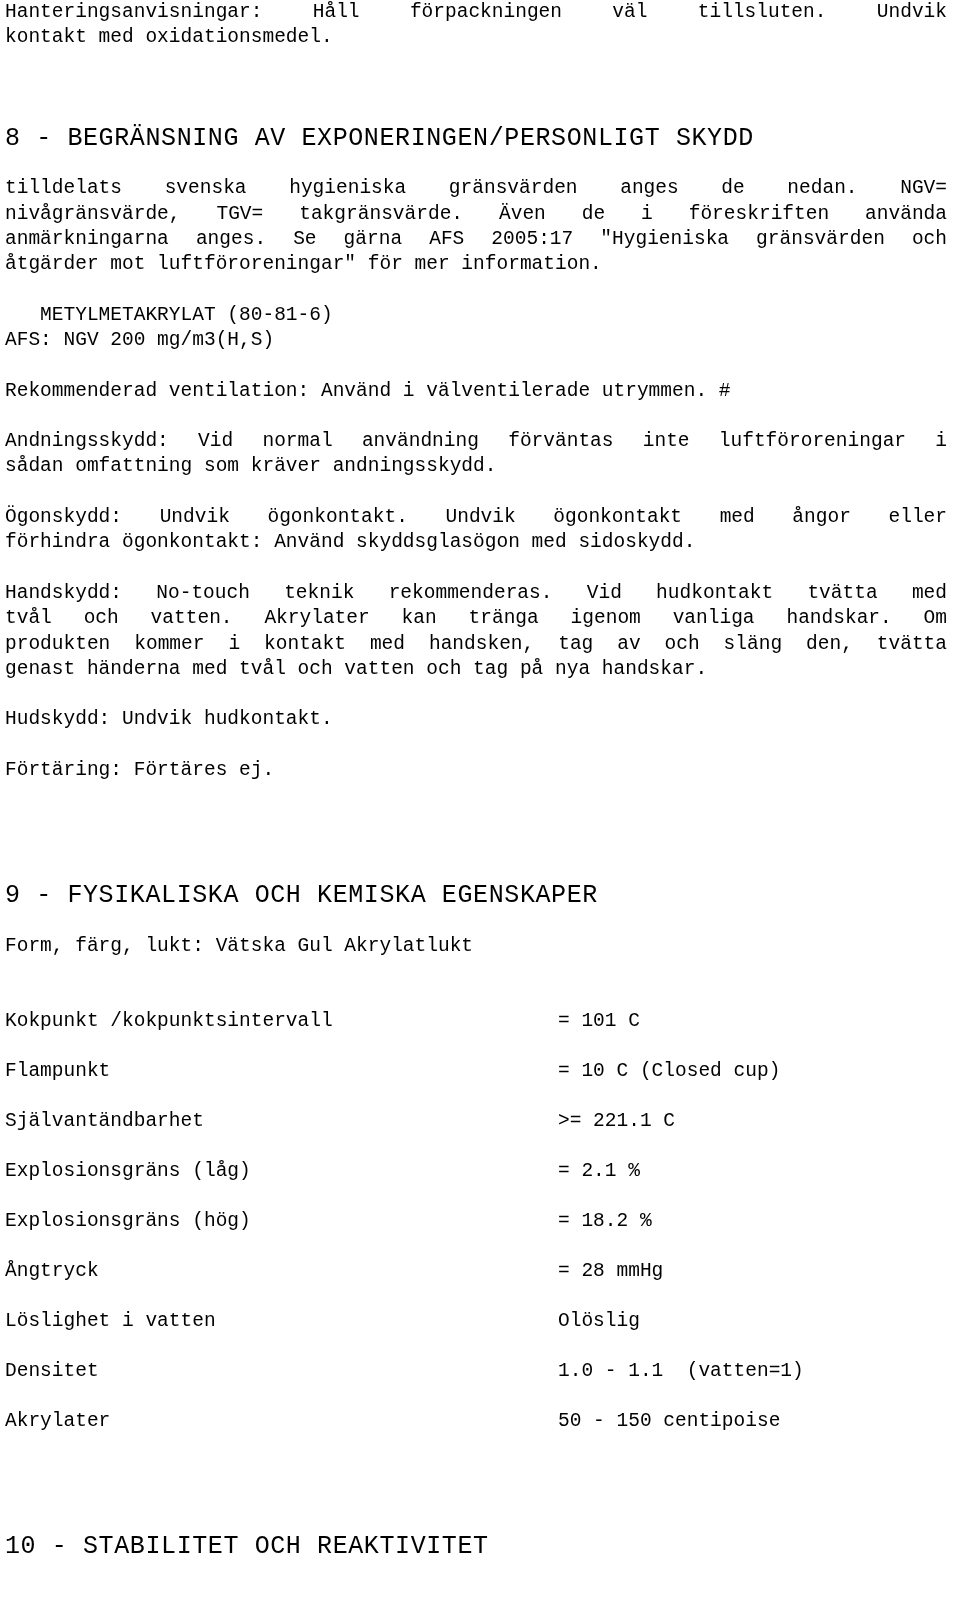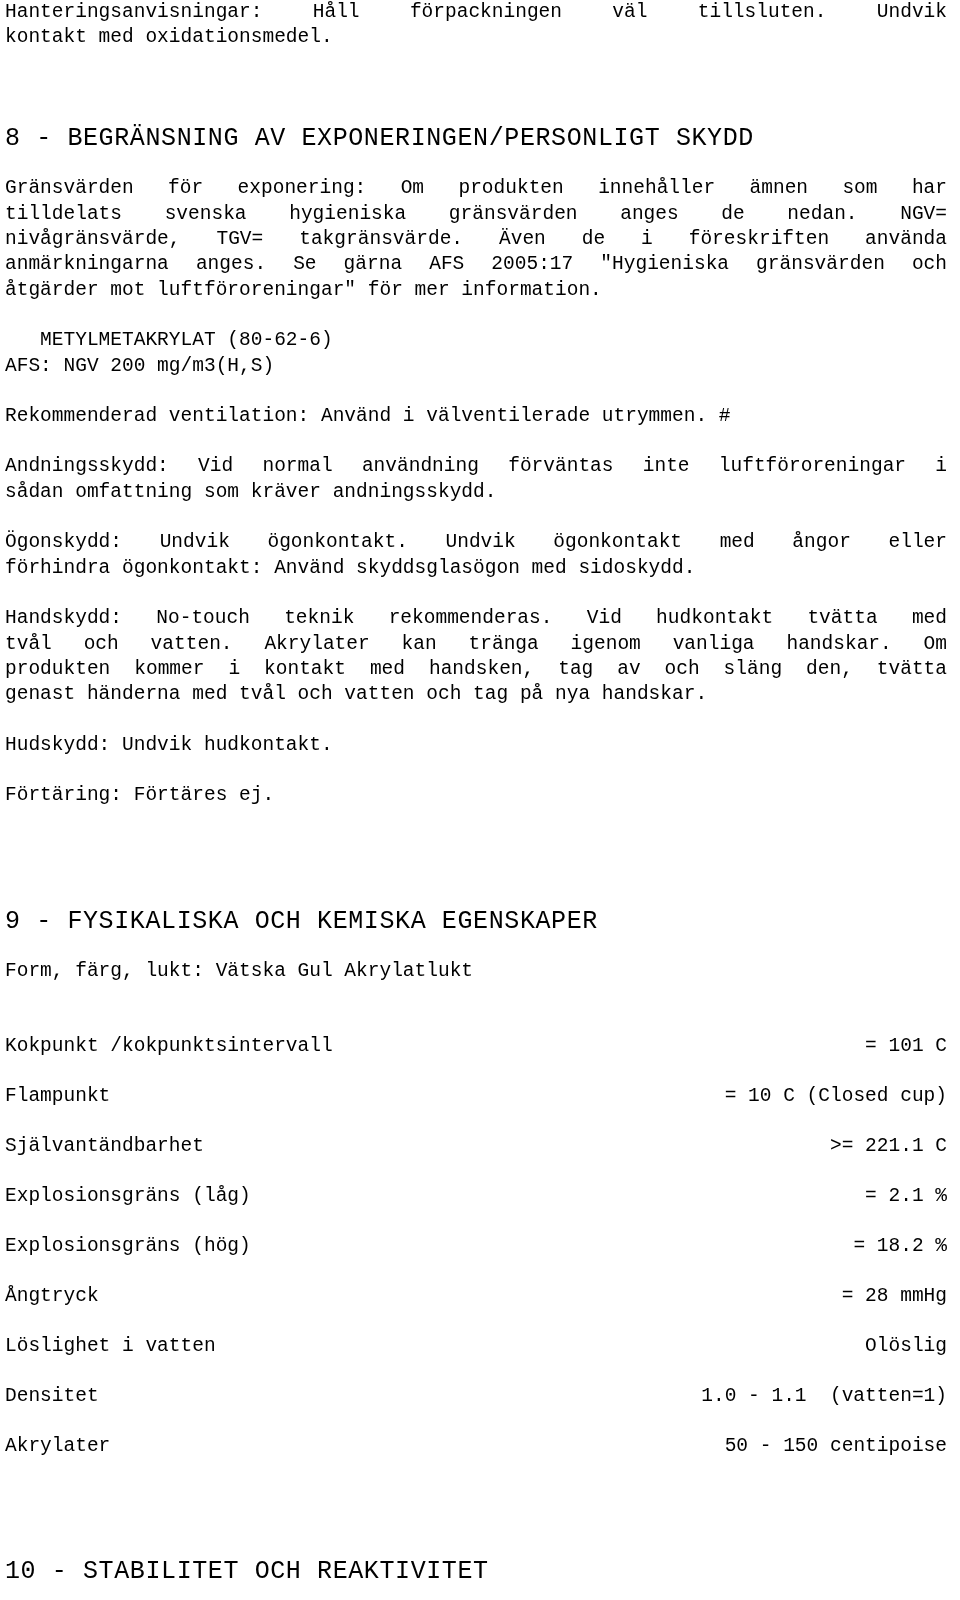--- a/index.html
+++ b/index.html
@@ -70,51 +70,50 @@
     font-size: 19.5px;
   }
   .prop-table tr { height: 50px; }
   .prop-table td {
     padding: 0;
     vertical-align: top;
     white-space: pre;
     line-height: 25.4px;
   }
   .prop-label { width: 553px; }
-  .prop-value { width: 389px; text-align: right; }
+  .prop-value { width: 389px; }
 </style>
 </head>
 <body>
 
 <div class="page">
   <div class="content">
 
     <div class="para">
       <span class="line">Hanteringsanvisningar: Håll förpackningen väl tillsluten. Undvik</span>
       <span class="line last">kontakt med oxidationsmedel.</span>
     </div>
 
     <div class="spacer-lg"></div>
 
     <div class="heading">8 - BEGRÄNSNING AV EXPONERINGEN/PERSONLIGT SKYDD</div>
 
     <div class="spacer-sm"></div>
 
     <div class="para">
-      <span class="line">Gränsvärden för exponering: Om produkten innehåller ämnen som har</span>
       <span class="line">tilldelats svenska hygieniska gränsvärden anges de nedan. NGV=</span>
       <span class="line">nivågränsvärde, TGV= takgränsvärde. Även de i föreskriften använda</span>
       <span class="line">anmärkningarna anges. Se gärna AFS 2005:17 "Hygieniska gränsvärden och</span>
       <span class="line last">åtgärder mot luftföroreningar" för mer information.</span>
     </div>
 
     <div class="spacer-sm"></div>
 
     <div>
-      <span class="line">   METYLMETAKRYLAT (80-62-6)</span>
+      <span class="line">   METYLMETAKRYLAT (80-81-6)</span>
       <span class="line">AFS: NGV 200 mg/m3(H,S)</span>
     </div>
 
     <div class="spacer-sm"></div>
 
     <div class="para">
       <span class="line last">Rekommenderad ventilation: Använd i välventilerade utrymmen. #</span>
     </div>
 
     <div class="spacer-sm"></div>

